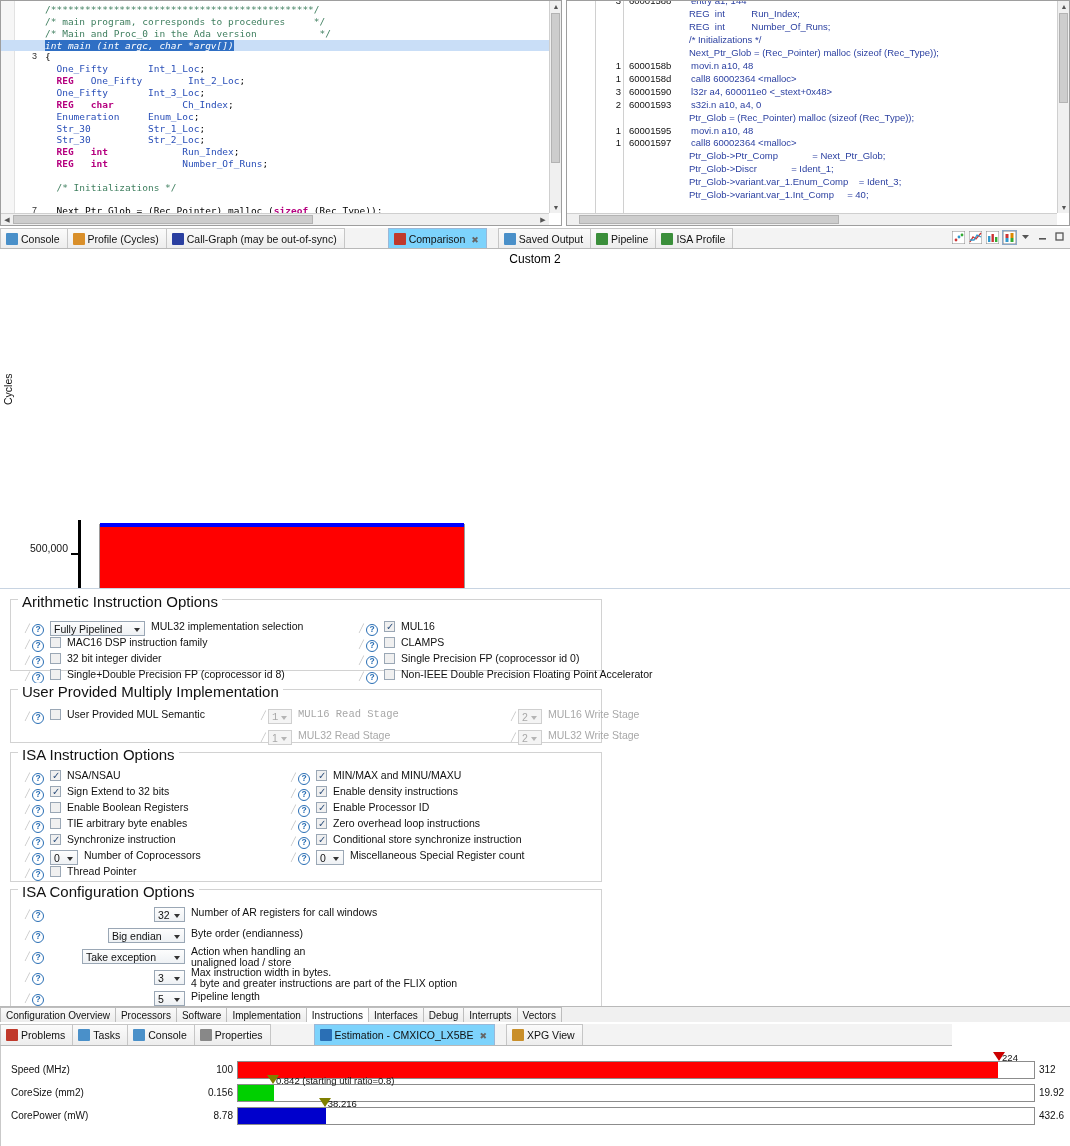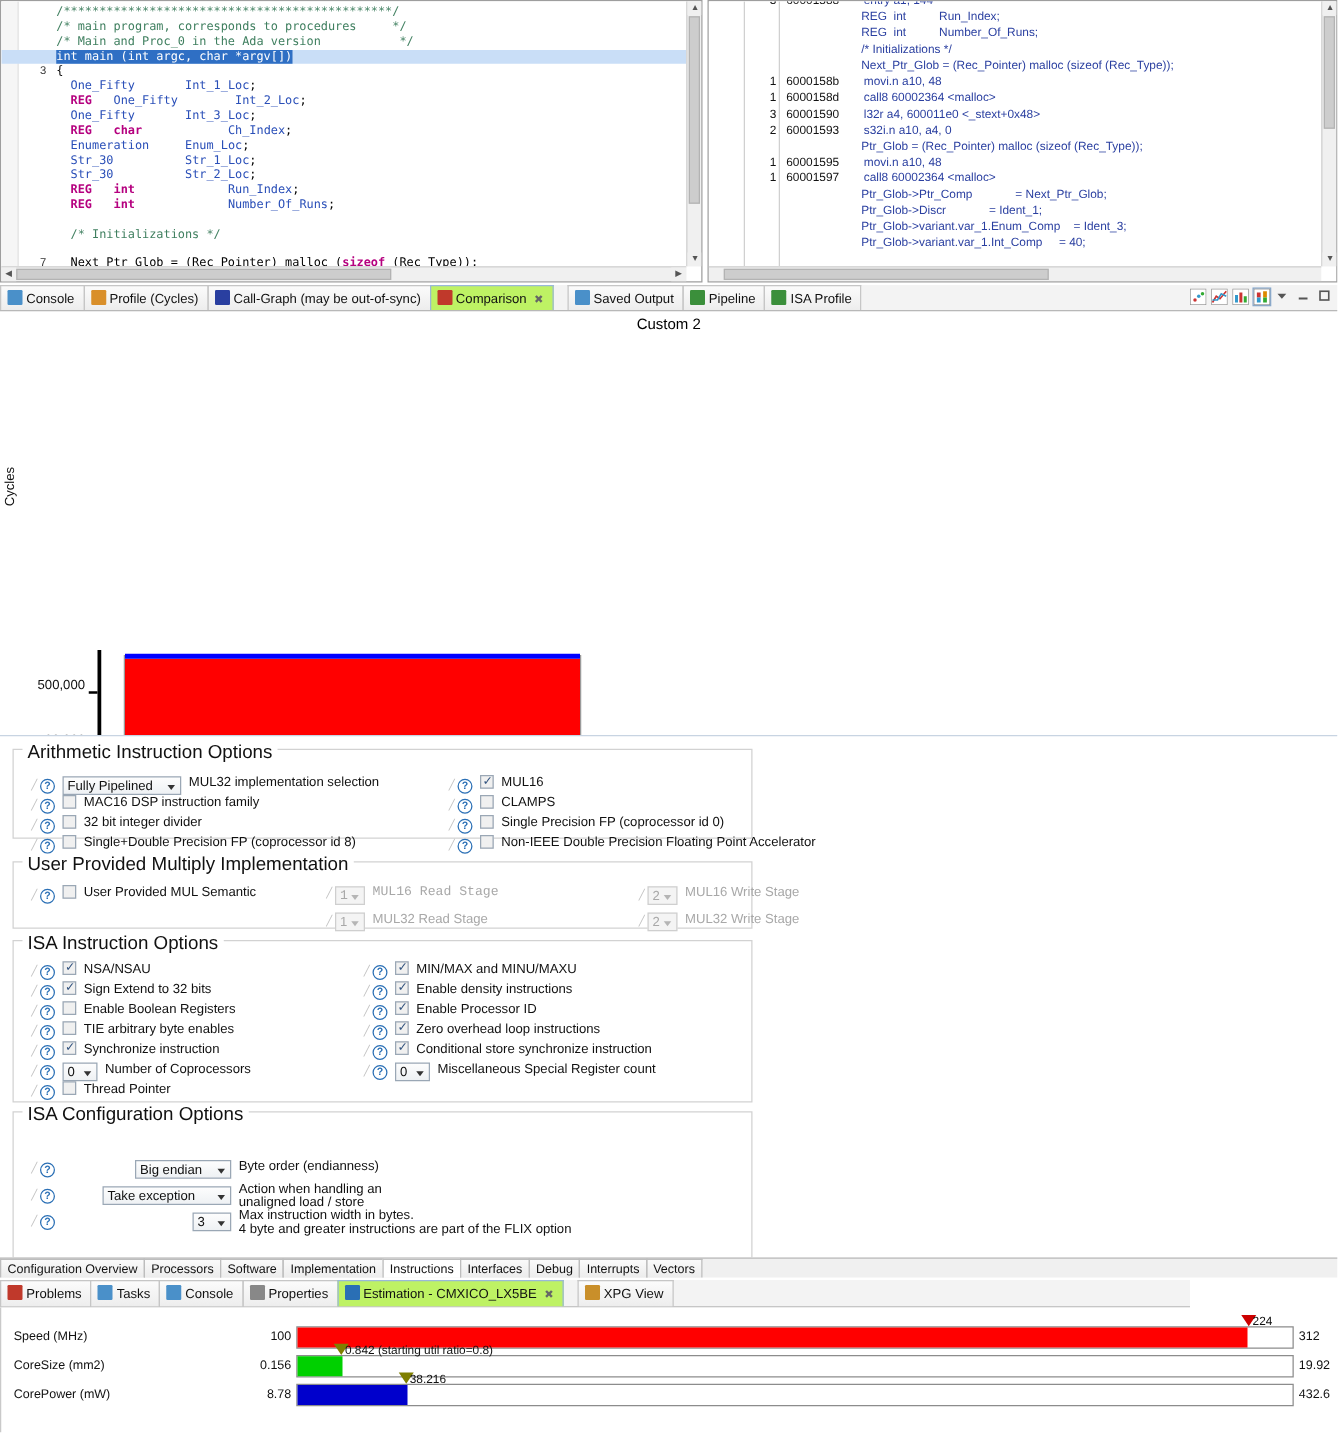--- a/index.html
+++ b/index.html
@@ -22,21 +22,21 @@
   .gutter { position:absolute; left:0; top:0; bottom:0; width:14px;
             background:#f6f6f6; border-right:1px solid #e2e2e2; }
   .codeline { position:relative; height:11.6px; line-height:11.6px; white-space:pre;
               font-family:"DejaVu Sans Mono", monospace; font-size:9.5px; }
   .ln { position:absolute; left:14px; width:22px; text-align:right; color:#333;
         font-family:"Liberation Sans", sans-serif; font-size:9px; }
   .ctext { position:absolute; left:44px; }
   .cmt  { color:#3f7f5f; }
   .kw   { color:#b5007f; font-weight:bold; }
   .ty   { color:#2a4fb8; }
-  .hl-line { background:#c9def7; }
+  .hl-line { background:#c9def7;font-style:italic; }
   .hl-sel  { background:#2f6fc4; color:#fff; }
 
   
   .dline { position:relative; height:12.9px; line-height:12.9px; white-space:pre;
            font-family:"Liberation Sans", sans-serif; font-size:9.5px; color:#2a3fa0; }
   .d-cnt  { position:absolute; left:36px; width:18px; text-align:right; color:#111;
             font-family:"Liberation Sans", sans-serif; }
   .d-addr { position:absolute; left:62px; color:#111; }
   .d-ins  { position:absolute; left:124px; color:#2a3fa0; }
   .d-src  { position:absolute; left:122px; color:#2a3fa0; }
@@ -51,21 +51,21 @@
   .hthumb  { position:absolute; top:1px; bottom:1px; background:#cdcdcd; border:1px solid #b3b3b3; }
   .arrowbtn{ position:absolute; width:12px; height:11px; background:#f0f0f0; font-size:7px;
              text-align:center; line-height:11px; color:#555; }
 
   
   #viewtabs { position:absolute; left:0; top:228px; width:1070px; height:21px;
               background:#f3f3f3; border-bottom:1px solid #b8b8b8; }
   .vtab { position:relative; float:left; height:20px; line-height:20px; padding:0 7px 0 5px;
           font-size:10.5px; color:#111; border:1px solid #c6c6c6; border-bottom:none;
           background:linear-gradient(#fbfbfb,#ededed); margin-right:-1px; white-space:nowrap; }
-  .vtab.active { background:#bef264; border-color:#9ab8d8; }
+  .vtab.active { background:#7dd3fc; border-color:#9ab8d8;margin-left:44px; }
   .vtab .ticon { display:inline-block; width:12px; height:12px; vertical-align:-2px;
                  margin-right:3px; border-radius:1px; }
   .vtab .xmark { margin-left:6px; color:#666; font-size:9px; }
   #viewtools { position:absolute; right:2px; top:230px; height:18px; }
   .ttool { display:inline-block; width:15px; height:15px; margin-left:2px;
            border:1px solid transparent; vertical-align:middle; }
   .ttool.sel { border:1px solid #8aa8c8; background:#dce8f5; }
 
   
   #chart { position:absolute; left:0; top:250px; width:1070px; height:330px; background:#fff; }
@@ -337,23 +337,25 @@
       <div class="optrow" style="left: 14px; top: 110px;"><span class="handle">╱</span><span class="helpic">?</span><span style="display:inline-block;width:6px"></span><span class="cbx"></span><span class="lbl">Thread Pointer</span></div>
       <div class="optrow" style="left: 280px; top: 14px;"><span class="handle">╱</span><span class="helpic">?</span><span style="display:inline-block;width:6px"></span><span class="cbx on"></span><span class="lbl">MIN/MAX and MINU/MAXU</span></div>
       <div class="optrow" style="left: 280px; top: 30px;"><span class="handle">╱</span><span class="helpic">?</span><span style="display:inline-block;width:6px"></span><span class="cbx on"></span><span class="lbl">Enable density instructions</span></div>
       <div class="optrow" style="left: 280px; top: 46px;"><span class="handle">╱</span><span class="helpic">?</span><span style="display:inline-block;width:6px"></span><span class="cbx on"></span><span class="lbl">Enable Processor ID</span></div>
       <div class="optrow" style="left: 280px; top: 62px;"><span class="handle">╱</span><span class="helpic">?</span><span style="display:inline-block;width:6px"></span><span class="cbx on"></span><span class="lbl">Zero overhead loop instructions</span></div>
       <div class="optrow" style="left: 280px; top: 78px;"><span class="handle">╱</span><span class="helpic">?</span><span style="display:inline-block;width:6px"></span><span class="cbx on"></span><span class="lbl">Conditional store synchronize instruction</span></div>
       <div class="optrow" style="left: 280px; top: 94px;"><span class="handle">╱</span><span class="helpic">?</span><span style="display:inline-block;width:6px"></span><span class="combo" style="width:28px">0</span><span class="lbl">Miscellaneous Special Register count</span></div>
     </div>
     <div class="group" style="top: 300px; height: 118px;">
       <div class="glabel">ISA Configuration Options</div>
+      <div class="optrow" style="left: 14px; top: 14px; height: 22px;"><span class="handle">╱</span><span class="helpic">?</span><span style="display:inline-block;width:110px"></span><span class="combo" style="width:31px">32</span><span class="lbl">Number of AR registers for call windows</span></div>
       <div class="optrow" style="left: 14px; top: 35px; height: 22px;"><span class="handle">╱</span><span class="helpic">?</span><span style="display:inline-block;width:64px"></span><span class="combo" style="width:77px">Big endian</span><span class="lbl">Byte order (endianness)</span></div>
       <div class="optrow" style="left: 14px; top: 56px; height: 22px;"><span class="handle">╱</span><span class="helpic">?</span><span style="display:inline-block;width:38px"></span><span class="combo" style="width:103px">Take exception</span><span class="lbl twoline" style="display:inline-block;vertical-align:top;"><div>Action when handling an</div><div>unaligned load / store</div></span></div>
       <div class="optrow" style="left: 14px; top: 77px; height: 22px;"><span class="handle">╱</span><span class="helpic">?</span><span style="display:inline-block;width:110px"></span><span class="combo" style="width:31px">3</span><span class="lbl twoline" style="display:inline-block;vertical-align:top;"><div>Max instruction width in bytes.</div><div>4 byte and greater instructions are part of the FLIX option</div></span></div>
+      <div class="optrow" style="left: 14px; top: 98px; height: 22px;"><span class="handle">╱</span><span class="helpic">?</span><span style="display:inline-block;width:110px"></span><span class="combo" style="width:31px">5</span><span class="lbl">Pipeline length</span></div>
     </div>
   </div>
 
 <div id="cfgtabs">
     <div class="ctab">Configuration Overview</div>
     <div class="ctab">Processors</div>
     <div class="ctab">Software</div>
     <div class="ctab">Implementation</div>
     <div class="ctab active">Instructions</div>
     <div class="ctab">Interfaces</div>

